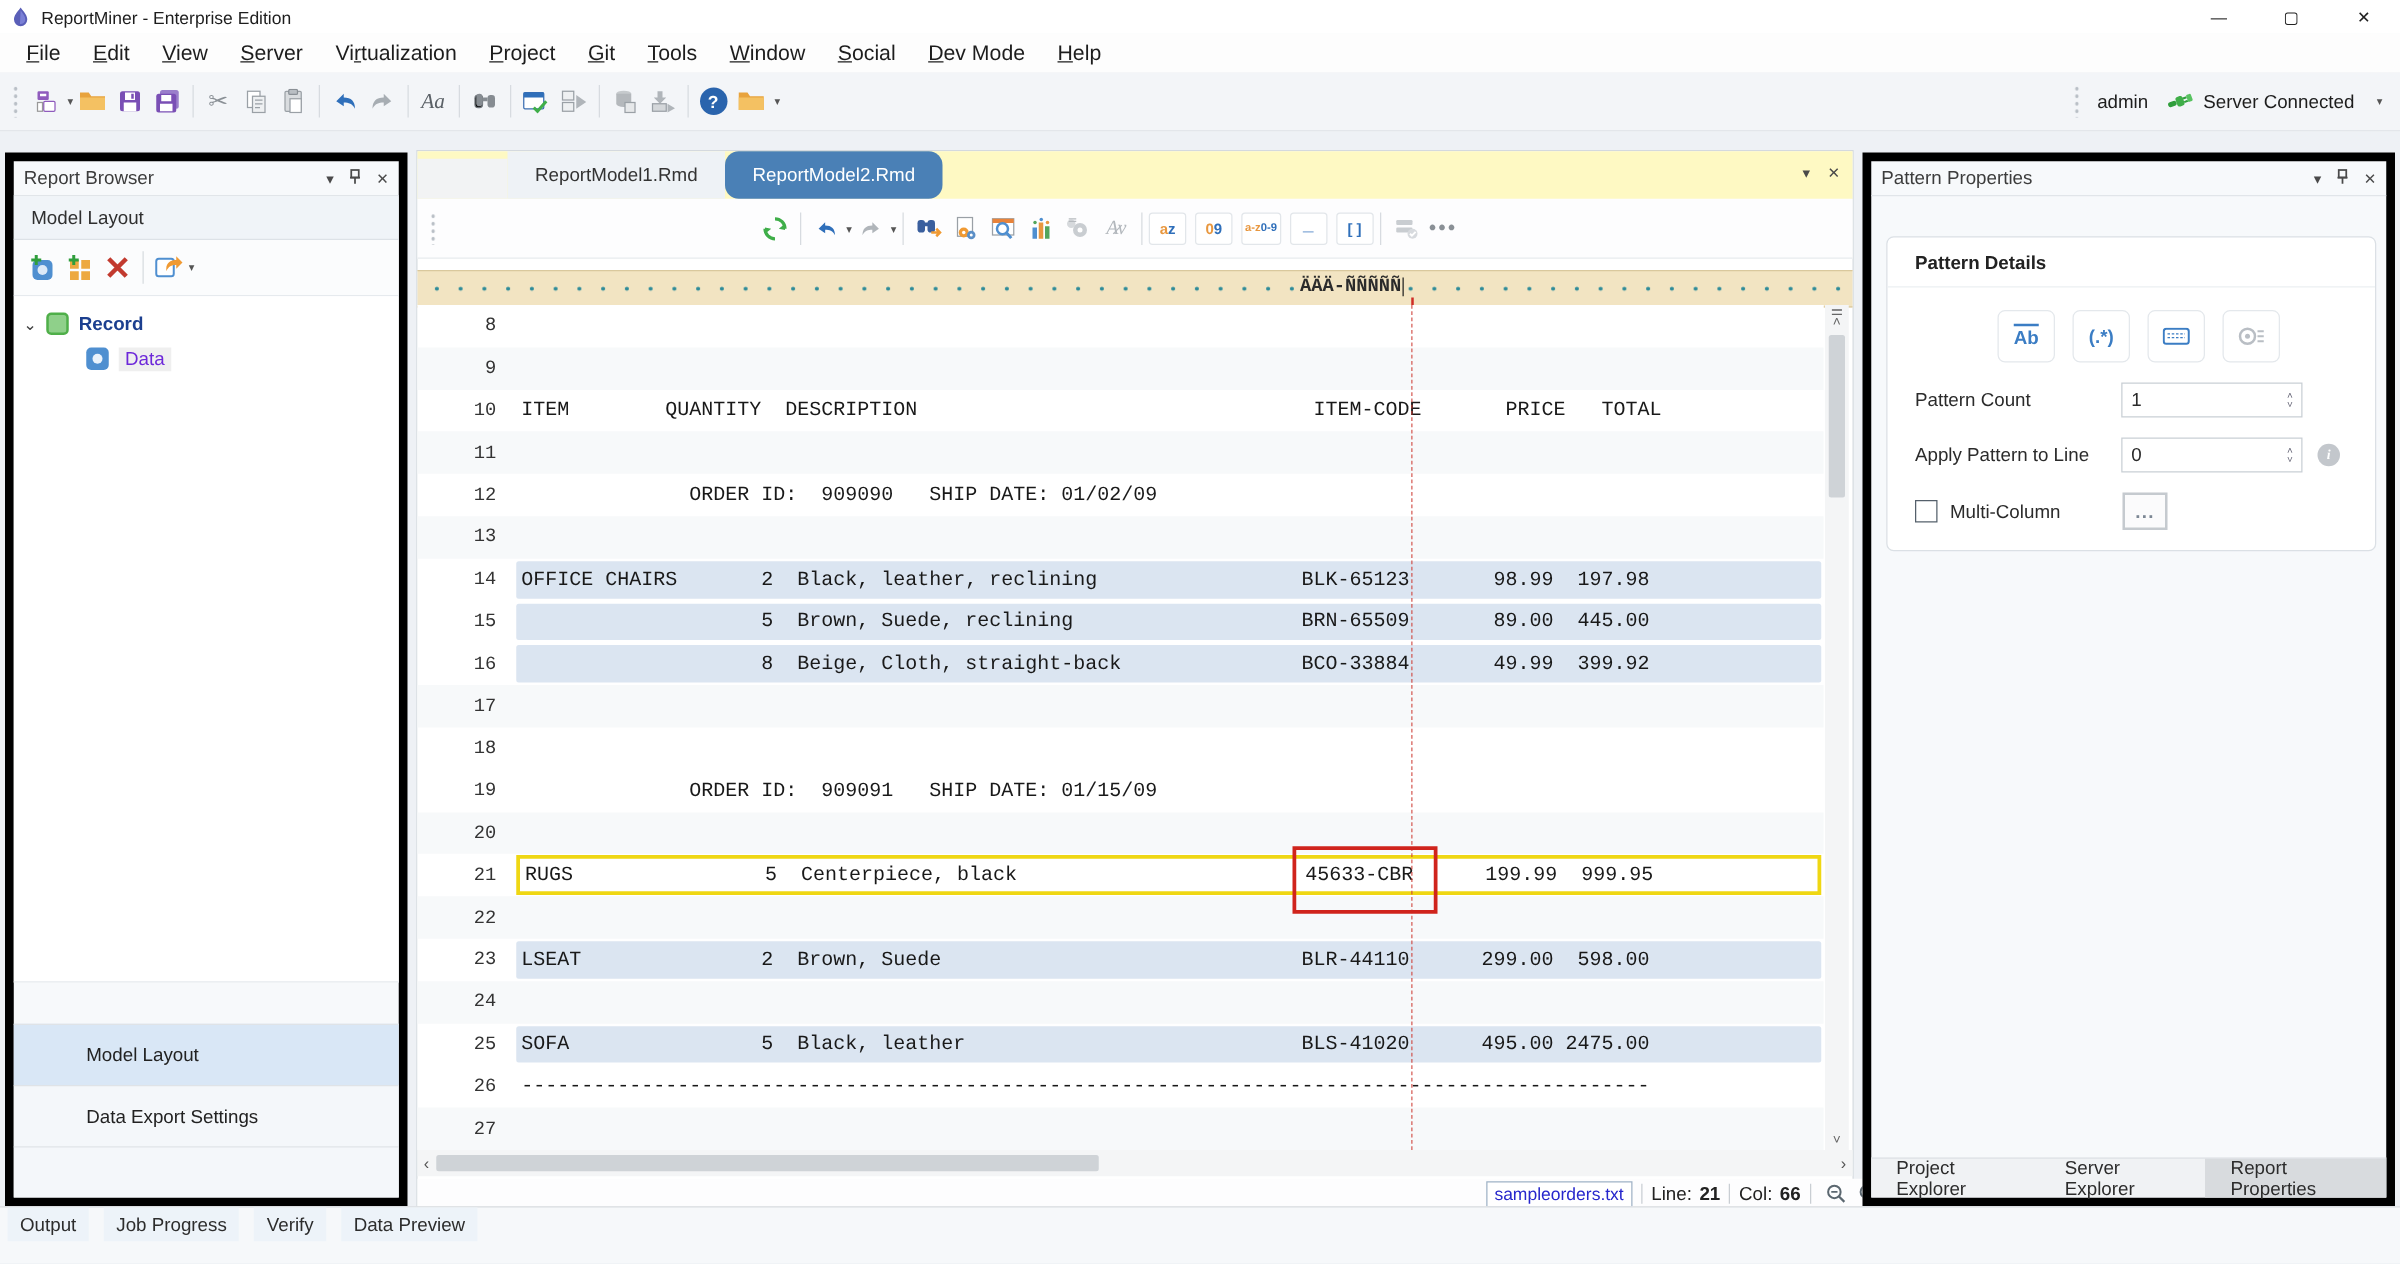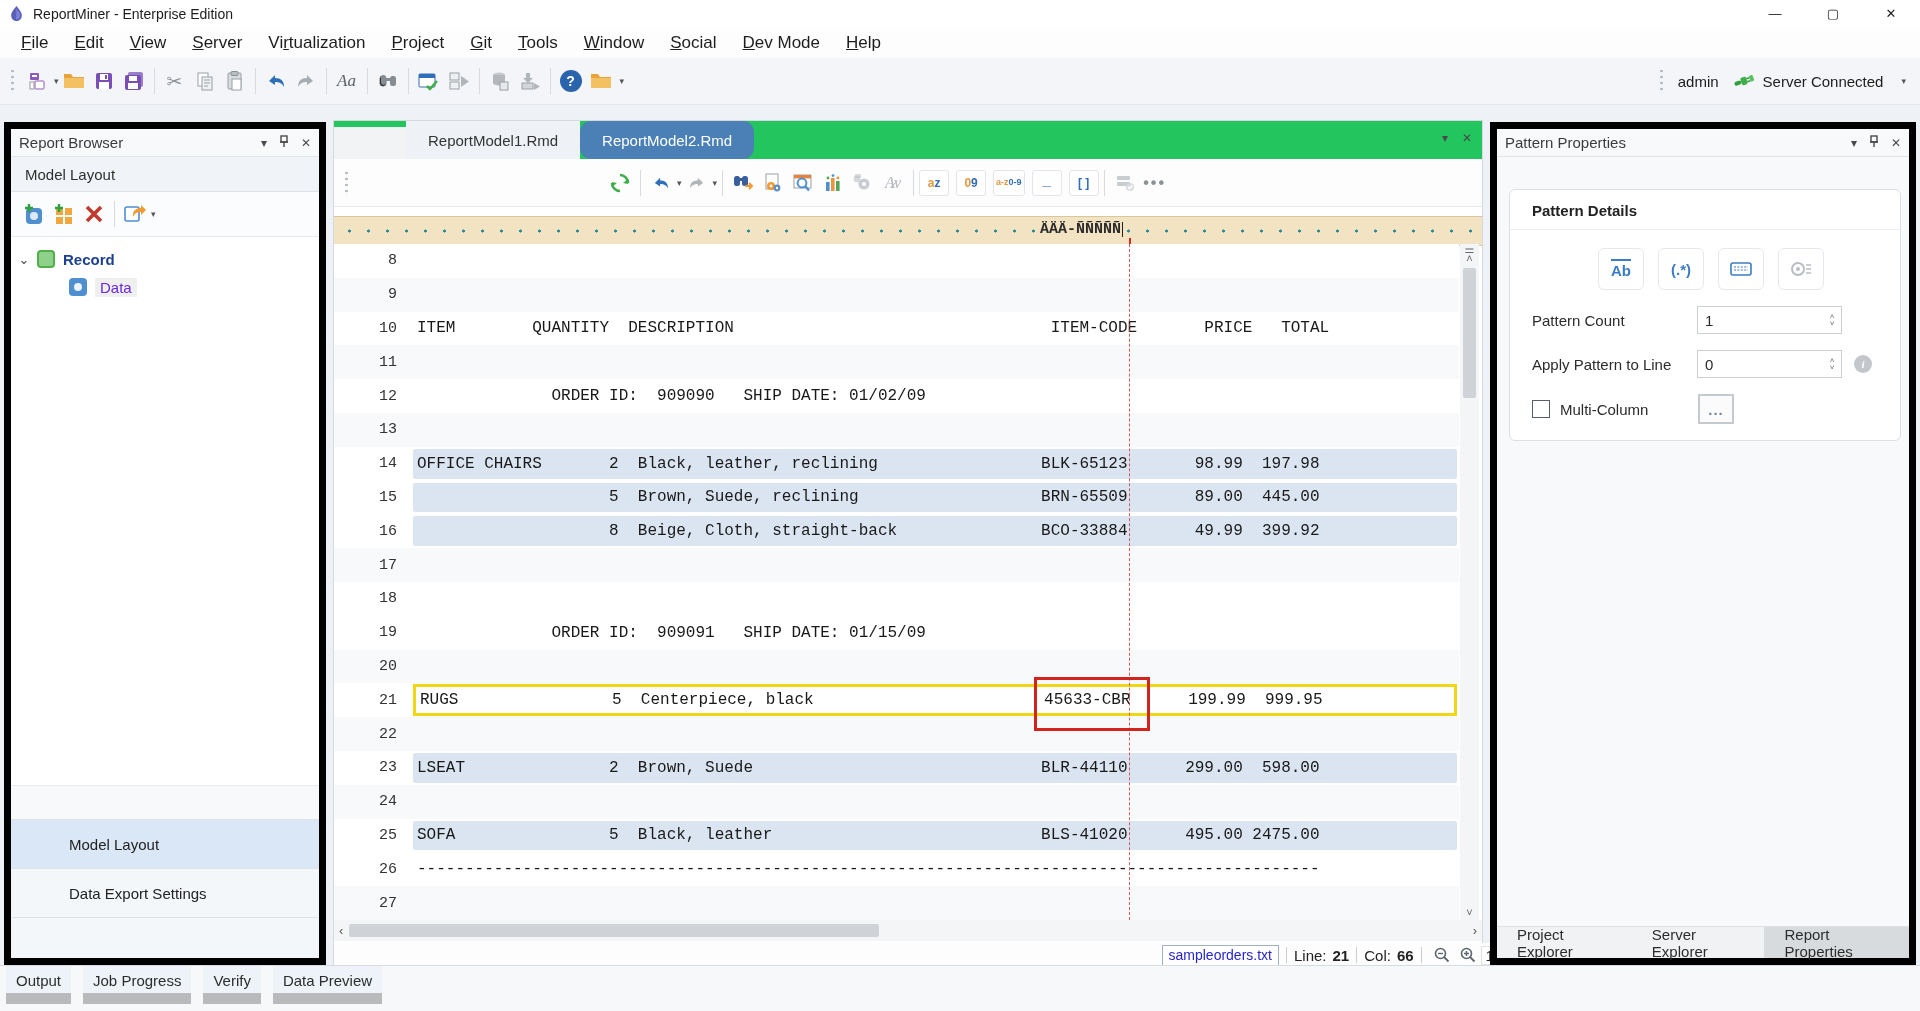--- a/index.html
+++ b/index.html
@@ -31,21 +31,21 @@
   .lp-tools{height:44px;display:flex;align-items:center;padding-left:8px;border-bottom:1px solid #e6eaee;background:#fbfcfd;}
   .lp-tree{background:#ffffff;height:540px;border-bottom:1px solid #e6eaee;padding-top:8px;}
   .tree-row{display:flex;align-items:center;height:28px;font-size:15px;}
   .sq{width:18px;height:18px;border-radius:4px;display:inline-block;box-sizing:border-box;}
   .lp-bottom{position:absolute;left:0;bottom:0;width:100%;}
   .lp-item{height:48px;display:flex;align-items:center;padding-left:58px;font-size:15px;border-top:1px solid #dfe3e7;background:#f4f7fa;color:#222;}
   .lp-item.sel{background:#d9e7f6;}
   .lp-item.blank{height:40px;}
   
   .center{left:333px;top:120px;width:1150px;height:846px;background:#ffffff;border:1px solid #d4d9de;box-sizing:border-box;}
-  .tabstrip{height:38px;background:#22c55e;display:flex;align-items:flex-end;position:relative;}
+  .tabstrip{height:38px;background:#fef9c3;display:flex;align-items:flex-end;position:relative;}
   .tab-corner{width:72px;height:32px;background:#f2f3f4;}
   .tab{height:38px;display:flex;align-items:center;padding:0 22px;font-size:15px;color:#333;background:#eef2f6;}
   .tab.active{background:#4a80b6;color:#ffffff;border-radius:11px;}
   .strip-icons{position:absolute;right:10px;top:10px;display:flex;gap:14px;color:#4a4a4a;font-size:12px;}
   .docbar{height:47px;background:#fdfdfe;border-bottom:1px solid #e8ebee;display:flex;align-items:center;}
   .docbar .pad{width:248px;}
   .chip{min-width:24px;height:24px;border:1px solid #e2e6ea;background:#fff;border-radius:3px;display:flex;align-items:center;justify-content:center;font-size:12px;font-weight:bold;padding:0 2px;}
   .ruler{position:absolute;left:0;top:95px;width:1148px;height:28px;background:#f2e4c2;border-top:1px solid #d9c89d;border-bottom:1px solid #d9c89d;background-image:radial-gradient(circle,#2e8b99 1.3px,transparent 1.8px);background-size:19px 100%;background-position:6px center;}
   .ruler-text{position:absolute;left:704px;top:3px;font-family:"Liberation Mono",monospace;font-size:15px;font-weight:bold;color:#2b2b2b;background:#f2e4c2;padding:1px 2px;}
   .ruler-cursor{display:inline-block;width:1px;height:15px;background:#222;margin-left:1px;vertical-align:middle;}
@@ -57,21 +57,21 @@
   .row.blue .cell{background:#dbe5f1;border-radius:2px;}
   .row.yellow .cell{border:3px solid #efd713;background:#ffffff;margin:1px 2px 1px 0;}
   .tx{font-family:"Liberation Mono",monospace;font-size:16px;color:#191919;white-space:pre;padding-left:4px;}
   .vline{position:absolute;left:795px;top:123px;height:676px;width:0;border-left:1px dashed #d04038;opacity:.85;}
   .ruler-tick{position:absolute;left:795px;top:117px;height:10px;width:0;border-left:2px solid #cf2d26;}
   .redbox{position:absolute;left:700px;top:556px;width:110px;height:48px;border:3px solid #d0241c;}
   .vscroll{position:absolute;right:3px;top:123px;width:19px;height:676px;background:#f4f5f6;display:flex;flex-direction:column;align-items:center;font-size:11px;color:#666;}
   .vthumb{width:13px;height:130px;background:#cfd3d7;border-radius:2px;margin-top:4px;}
   .hscroll{position:absolute;left:0;top:799px;width:1148px;height:21px;background:#f4f5f6;display:flex;align-items:center;font-size:13px;color:#555;}
   .hthumb{height:13px;width:530px;background:#cfd3d7;border-radius:2px;margin-left:6px;}
-  .doc-status{position:absolute;left:0;top:822px;width:1232px;height:24px;background:#fdfdfe;display:flex;align-items:center;justify-content:flex-end;font-size:15px;color:#222;}
+  .doc-status{position:absolute;left:0;top:822px;width:1232px;height:24px;background:#fdfdfe;display:flex;align-items:center;justify-content:flex-end;font-size:15px;color:#222;padding-left:27px;}
   .ds-sep{width:1px;height:16px;background:#c9ced3;margin:0 7px;}
   .fname{color:#2626cc;border:1px solid #9fb2c6;padding:0 6px;font-size:14px;height:19px;display:flex;align-items:center;background:#fff;}
   .num-b{font-weight:bold;margin-left:6px;}
   
   .rp{left:1490px;top:122px;width:426px;height:843px;}
   .card{position:absolute;left:12px;top:60px;width:390px;height:250px;background:#ffffff;border:1px solid #dbe0e5;border-radius:6px;}
   .card-title{font-size:15px;font-weight:bold;color:#222;padding:12px 0 10px 22px;border-bottom:1px solid #eceff2;}
   .pbtn-row{display:flex;gap:14px;margin:18px 0 0 88px;}
   .pbtn{width:44px;height:40px;border:1px solid #e4e8ec;border-radius:6px;background:#fff;display:flex;align-items:center;justify-content:center;color:#3b7dc4;font-weight:bold;font-size:15px;}
   .pbtn.dis{color:#b9bec4;}
@@ -82,21 +82,21 @@
   .spin .val{flex:1;padding-left:7px;font-size:15px;}
   .spin .arrows{width:18px;display:flex;flex-direction:column;align-items:center;font-size:8px;color:#667;line-height:7px;}
   .info-i{width:18px;height:18px;border-radius:50%;background:#c3c7cc;color:#fff;font-size:11px;font-weight:bold;display:flex;align-items:center;justify-content:center;margin-left:12px;font-family:"Liberation Serif",serif;font-style:italic;}
   .cbox{width:16px;height:16px;border:1px solid #55606b;background:#fff;margin-right:10px;}
   .dots-btn{width:32px;height:26px;border:2px solid #c5cacf;background:#fbfbfc;color:#7c8794;display:flex;align-items:center;justify-content:center;font-weight:bold;letter-spacing:1px;}
   .rp-tabs{position:absolute;left:0;bottom:0;width:100%;height:31px;background:#f0f2f4;border-top:1px solid #dde1e5;display:flex;align-items:stretch;}
   .rp-tab{display:flex;align-items:center;padding:0 20px;font-size:15px;color:#2c2c2c;}
   .rp-tab.active{background:#d8dbde;}
   
   .bottombar{left:0;top:965px;width:1920px;height:46px;background:#f6f8fa;border-top:1px solid #d8dce0;display:flex;align-items:flex-start;padding-left:6px;box-sizing:border-box;}
-  .btab{margin-right:12px;display:flex;flex-direction:column;}
+  .btab{margin-right:12px;display:flex;}
   .btab .blabel{padding:6px 10px 4px 10px;font-size:15px;color:#2d2d2d;background:#edf3f9;}
   .btab .bbar{height:11px;background:#b9babc;}
   
   .ico{display:inline-flex;align-items:center;justify-content:center;}
   .glyph-gray{color:#8a9096;}
   .help-circ{width:22px;height:22px;border-radius:50%;background:#2a64ad;color:#fff;font-weight:bold;font-size:14px;display:flex;align-items:center;justify-content:center;}
 </style>
 </head>
 <body>
 

